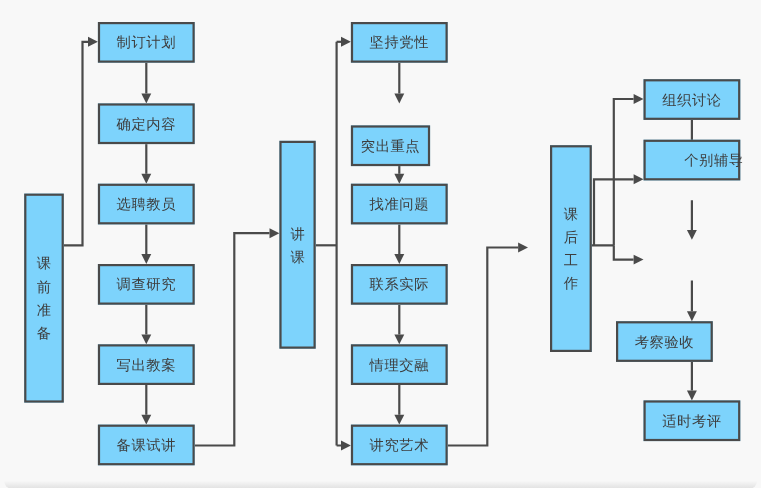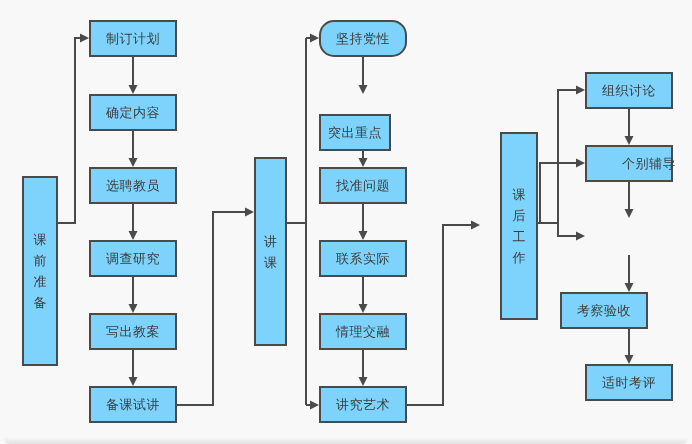--- a/index.html
+++ b/index.html
@@ -127,21 +127,21 @@
       <path d="M629,255 V283"></path>
         <path class="head" d="M624.5,283 L633.5,283 L629,292 Z"></path>
       <path d="M629,329 V355"></path>
         <path class="head" d="M624.5,355 L633.5,355 L629,364 Z"></path>
     </g>
   </svg>
 
   <div class="box" style="left:22px; top:128px; width:36px; height:190px;margin-top:48px;">
     <span class="vlabel">课前准备</span>
   </div>
-  <div class="box" style="left:254px; top:128px; width:33px; height:189px;margin-top:29px;">
+  <div class="box" style="left:254px; top:128px; width:33px; height:189px;">
     <span class="vlabel">讲课</span>
   </div>
   <div class="box" style="left:500px; top:132px; width:38px; height:188px;">
     <span class="vlabel">课后工作</span>
   </div>
 
   <div class="box step" style="left:89px; top:20px; width:88px; height:37px;">
     <span>制订计划</span>
   </div>
   <div class="box step" style="left:89px; top:94px; width:88px; height:37px;">
@@ -153,21 +153,21 @@
   <div class="box step" style="left:89px; top:240px; width:88px; height:37px;">
     <span>调查研究</span>
   </div>
   <div class="box step" style="left:89px; top:313px; width:88px; height:37px;">
     <span>写出教案</span>
   </div>
   <div class="box step" style="left:89px; top:386px; width:88px; height:37px;">
     <span>备课试讲</span>
   </div>
 
-  <div class="box step" style="left:319px; top:20px; width:88px; height:37px;border-radius:15px;">
+  <div class="box step" style="left:319px; top:20px; width:88px; height:37px;">
     <span>坚持党性</span>
   </div>
   <div class="box step" style="left:319px; top:94px; width:72px; height:37px;margin-top:20px;">
     <span>突出重点</span>
   </div>
   <div class="box step" style="left:319px; top:167px; width:88px; height:37px;">
     <span>找准问题</span>
   </div>
   <div class="box step" style="left:319px; top:240px; width:88px; height:37px;">
     <span>联系实际</span>
@@ -175,21 +175,21 @@
   <div class="box step" style="left:319px; top:313px; width:88px; height:37px;">
     <span>情理交融</span>
   </div>
   <div class="box step" style="left:319px; top:386px; width:88px; height:37px;">
     <span>讲究艺术</span>
   </div>
 
   <div class="box step" style="left:585px; top:72px; width:88px; height:37px;">
     <span>组织讨论</span>
   </div>
-  <div class="box step" style="left:585px; top:145px; width:88px; height:37px;padding-left:40px;">
+  <div class="box step" style="left:585px; top:127px; width:88px; height:37px;padding-left:40px;">
     <span>个别辅导</span>
   </div>
   <div class="box step" style="left:560px; top:292px; width:88px; height:37px;">
     <span>考察验收</span>
   </div>
   <div class="box step" style="left:585px; top:364px; width:88px; height:37px;">
     <span>适时考评</span>
   </div>
 
   <div class="bottom-shade"></div>

